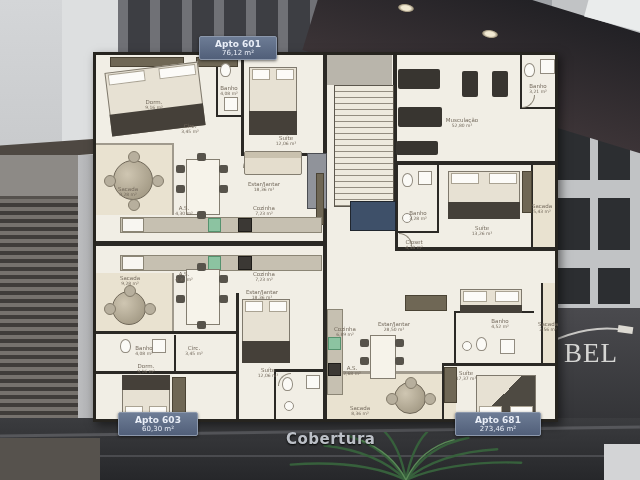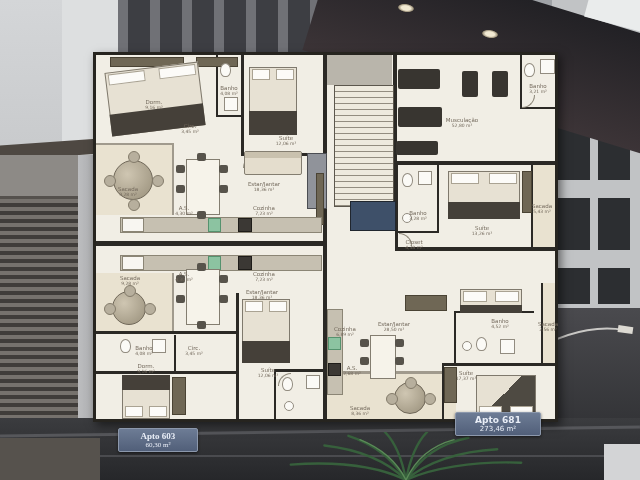--- a/index.html
+++ b/index.html
@@ -109,20 +109,21 @@
   <div class="bg-right-dark"></div>
   <div class="bg-soffit"></div>
   <div class="bg-corner"></div>
   <div class="slight" style="left:398px;top:4px;transform:rotate(8deg);z-index:3;"></div>
   <div class="slight" style="left:482px;top:30px;transform:rotate(8deg);z-index:3;"></div>
   <div class="bg-bottom"></div>
   <div class="bg-band1"></div>
   <div class="bg-band2"></div>
   <div class="bg-bl"></div>
   <div class="bg-br"></div>
+  <div class="sign">BEL</div>
 
   <svg style="position:absolute;left:544px;top:318px;width:94px;height:34px;z-index:4;" viewBox="0 0 94 34">
     <path d="M2 26 C 30 12 58 8 80 12" stroke="#c9c8c5" stroke-width="2" fill="none"></path>
     <rect x="74" y="8" width="15" height="7" fill="#dcd9d2" transform="rotate(8 81 11)"></rect>
   </svg>
 
   <div class="plan">
 
     <div class="balc" style="left:0;top:90px;width:76px;height:70px;"></div>
     <div class="balc" style="left:0;top:218px;width:76px;height:58px;"></div>
@@ -410,28 +411,33 @@
     <div class="lbl" style="left:404px;top:263px;">
         <span class="n">Banho</span>
         <span class="a">4,52 m²</span>
       </div>
     <div class="lbl" style="left:452px;top:266px;">
         <span class="n">Sacada</span>
         <span class="a">2,56 m²</span>
       </div>
   </div>
 
-  <div class="tag" style="left:118px;top:428px;width:70px;font-family:Liberation Serif, serif;">
+  <div class="tag" style="left:199px;top:36px;width:68px;">
+    <span class="tn">Apto 601</span>
+    <span class="ta">76,12 m²</span>
+  </div>
+  <div class="tag" style="left:118px;top:412px;width:70px;">
     <span class="tn">Apto 603</span>
     <span class="ta">60,30 m²</span>
   </div>
   <div class="tag" style="left:455px;top:412px;width:76px;">
     <span class="tn">Apto 681</span>
     <span class="ta">273,46 m²</span>
   </div>
+  <div class="title">Cobertura</div>
 
   <svg style="position:absolute;left:266px;top:432px;width:280px;height:48px;z-index:8;" viewBox="0 0 280 50">
     <g stroke="#37603c" stroke-width="2.5" fill="none" stroke-linecap="round">
       <path d="M140 50 C 120 30 90 18 55 14"></path>
       <path d="M140 50 C 125 26 105 12 80 4"></path>
       <path d="M140 50 C 135 24 128 10 118 0"></path>
       <path d="M140 50 C 145 24 152 10 162 0"></path>
       <path d="M140 50 C 155 26 175 12 205 6"></path>
       <path d="M140 50 C 160 32 195 20 235 18"></path>
       <path d="M140 50 C 165 38 210 30 260 32"></path>

